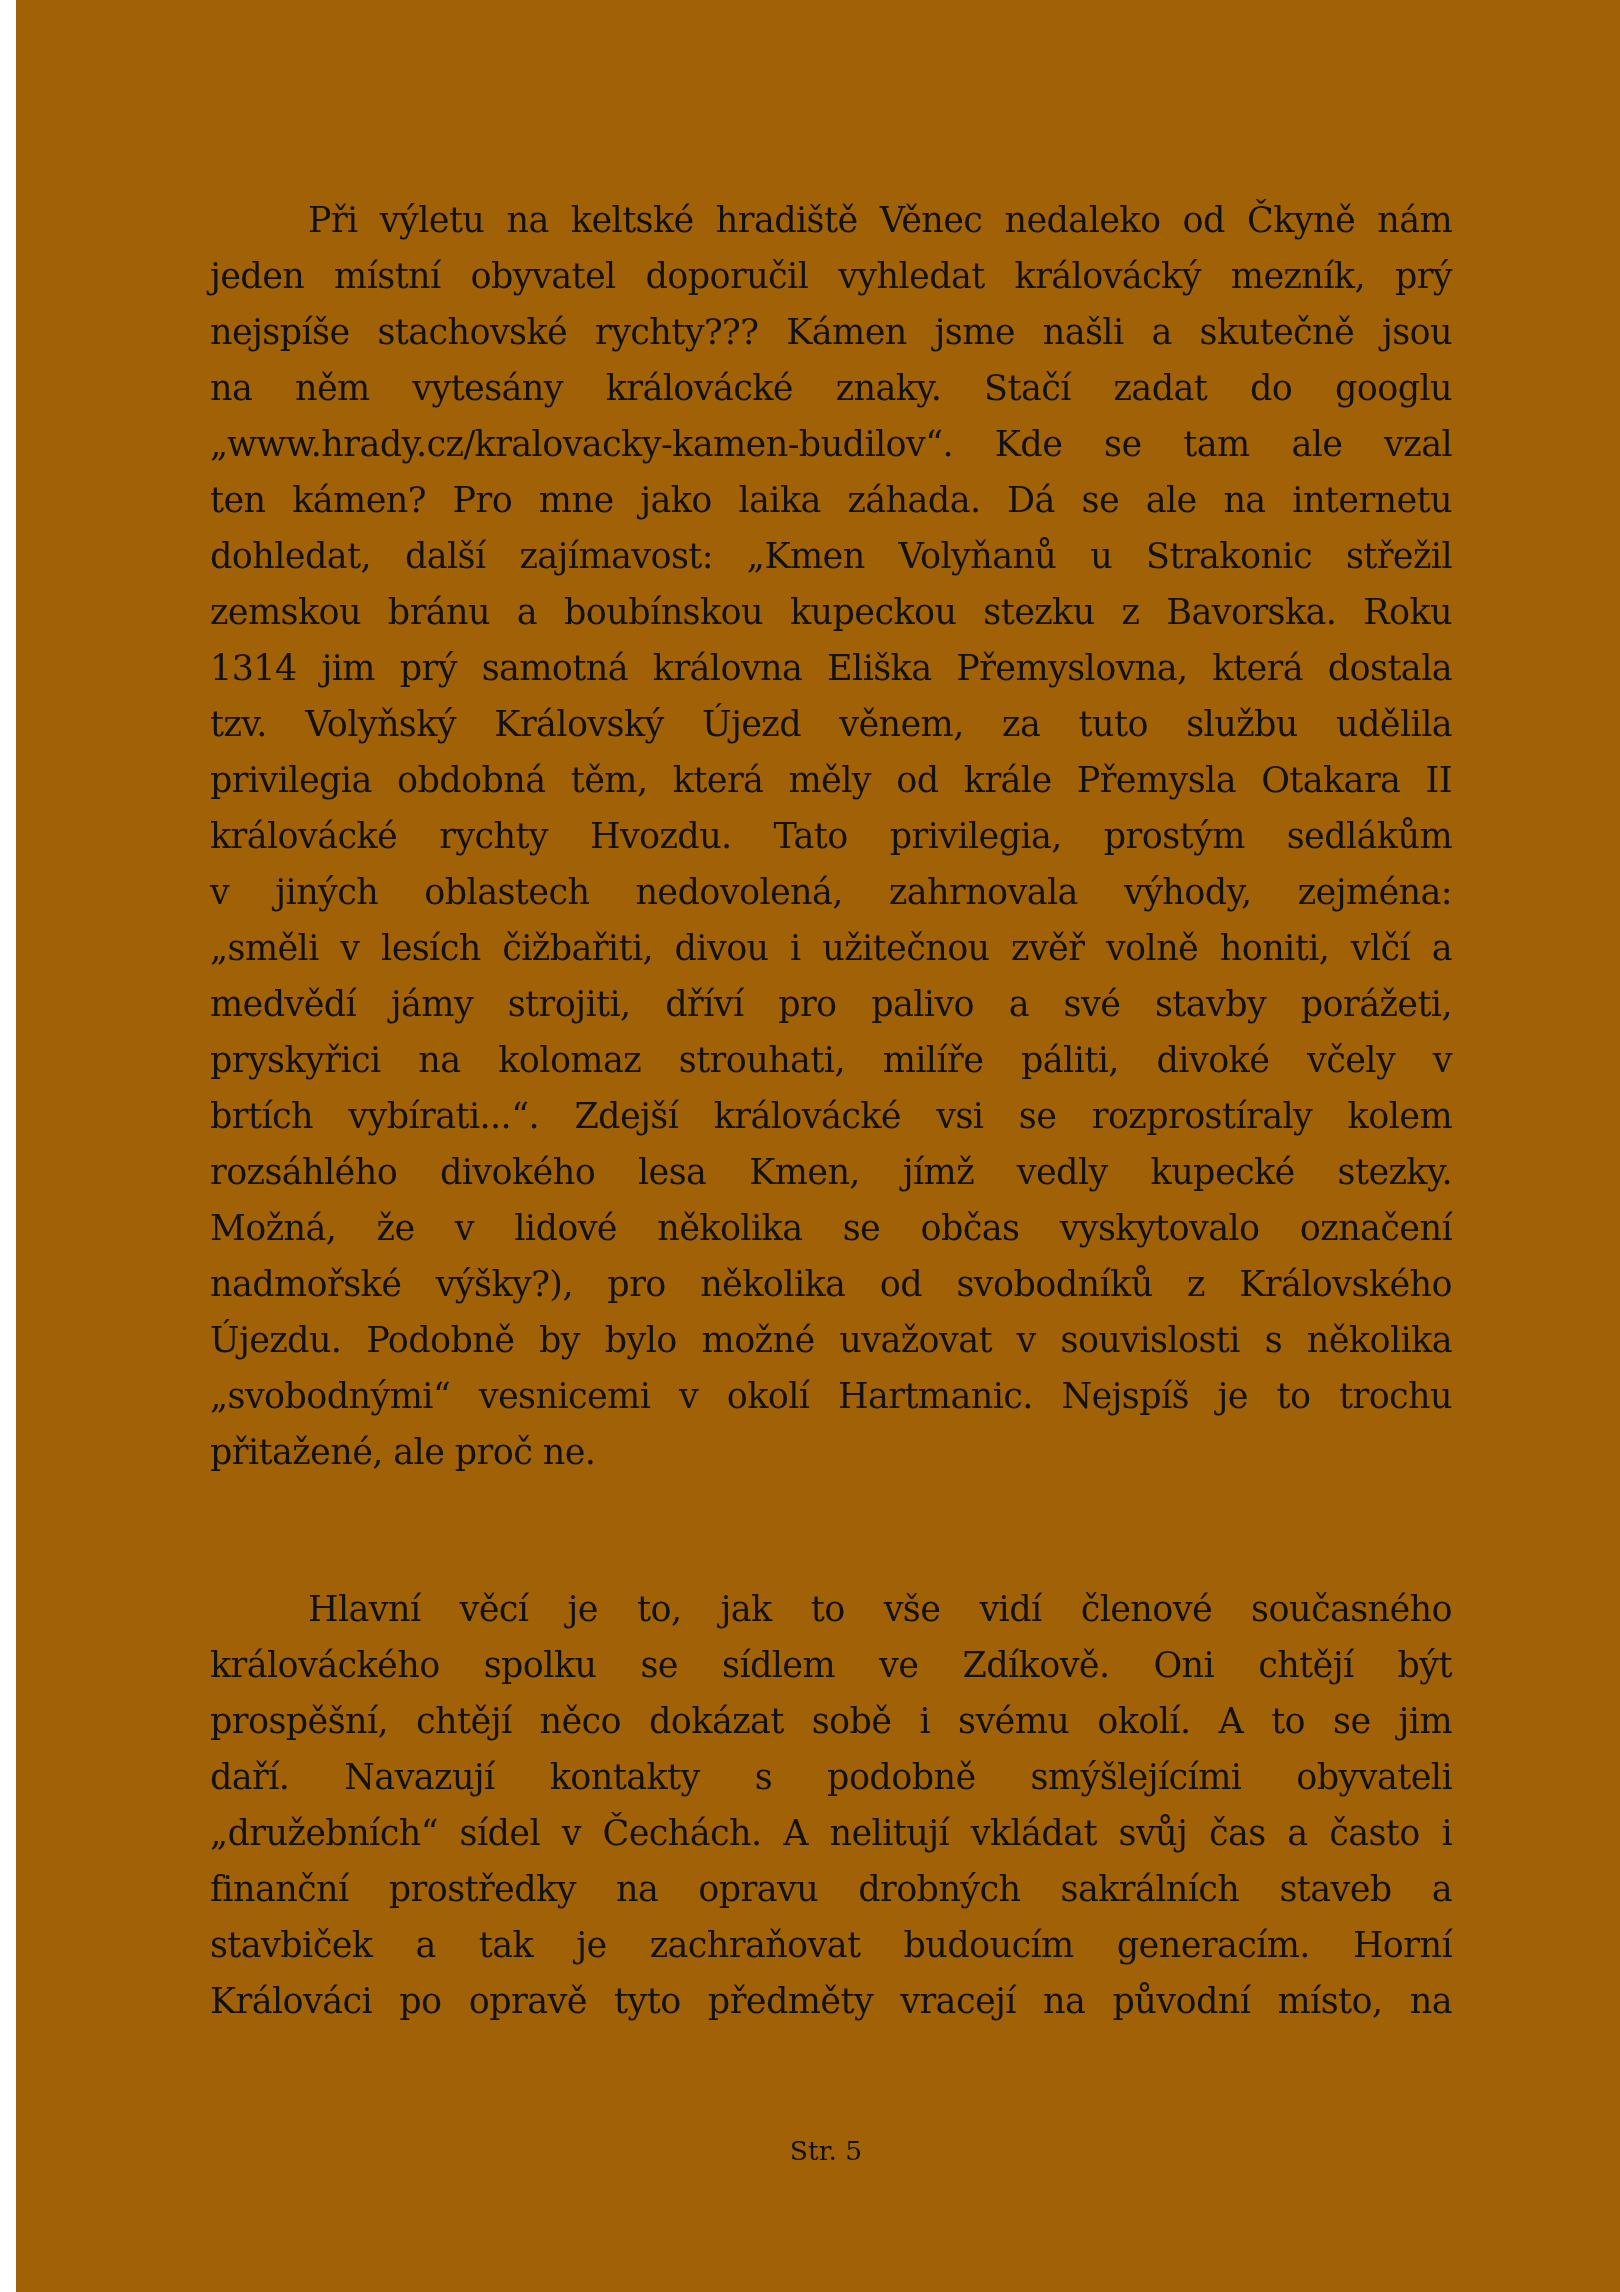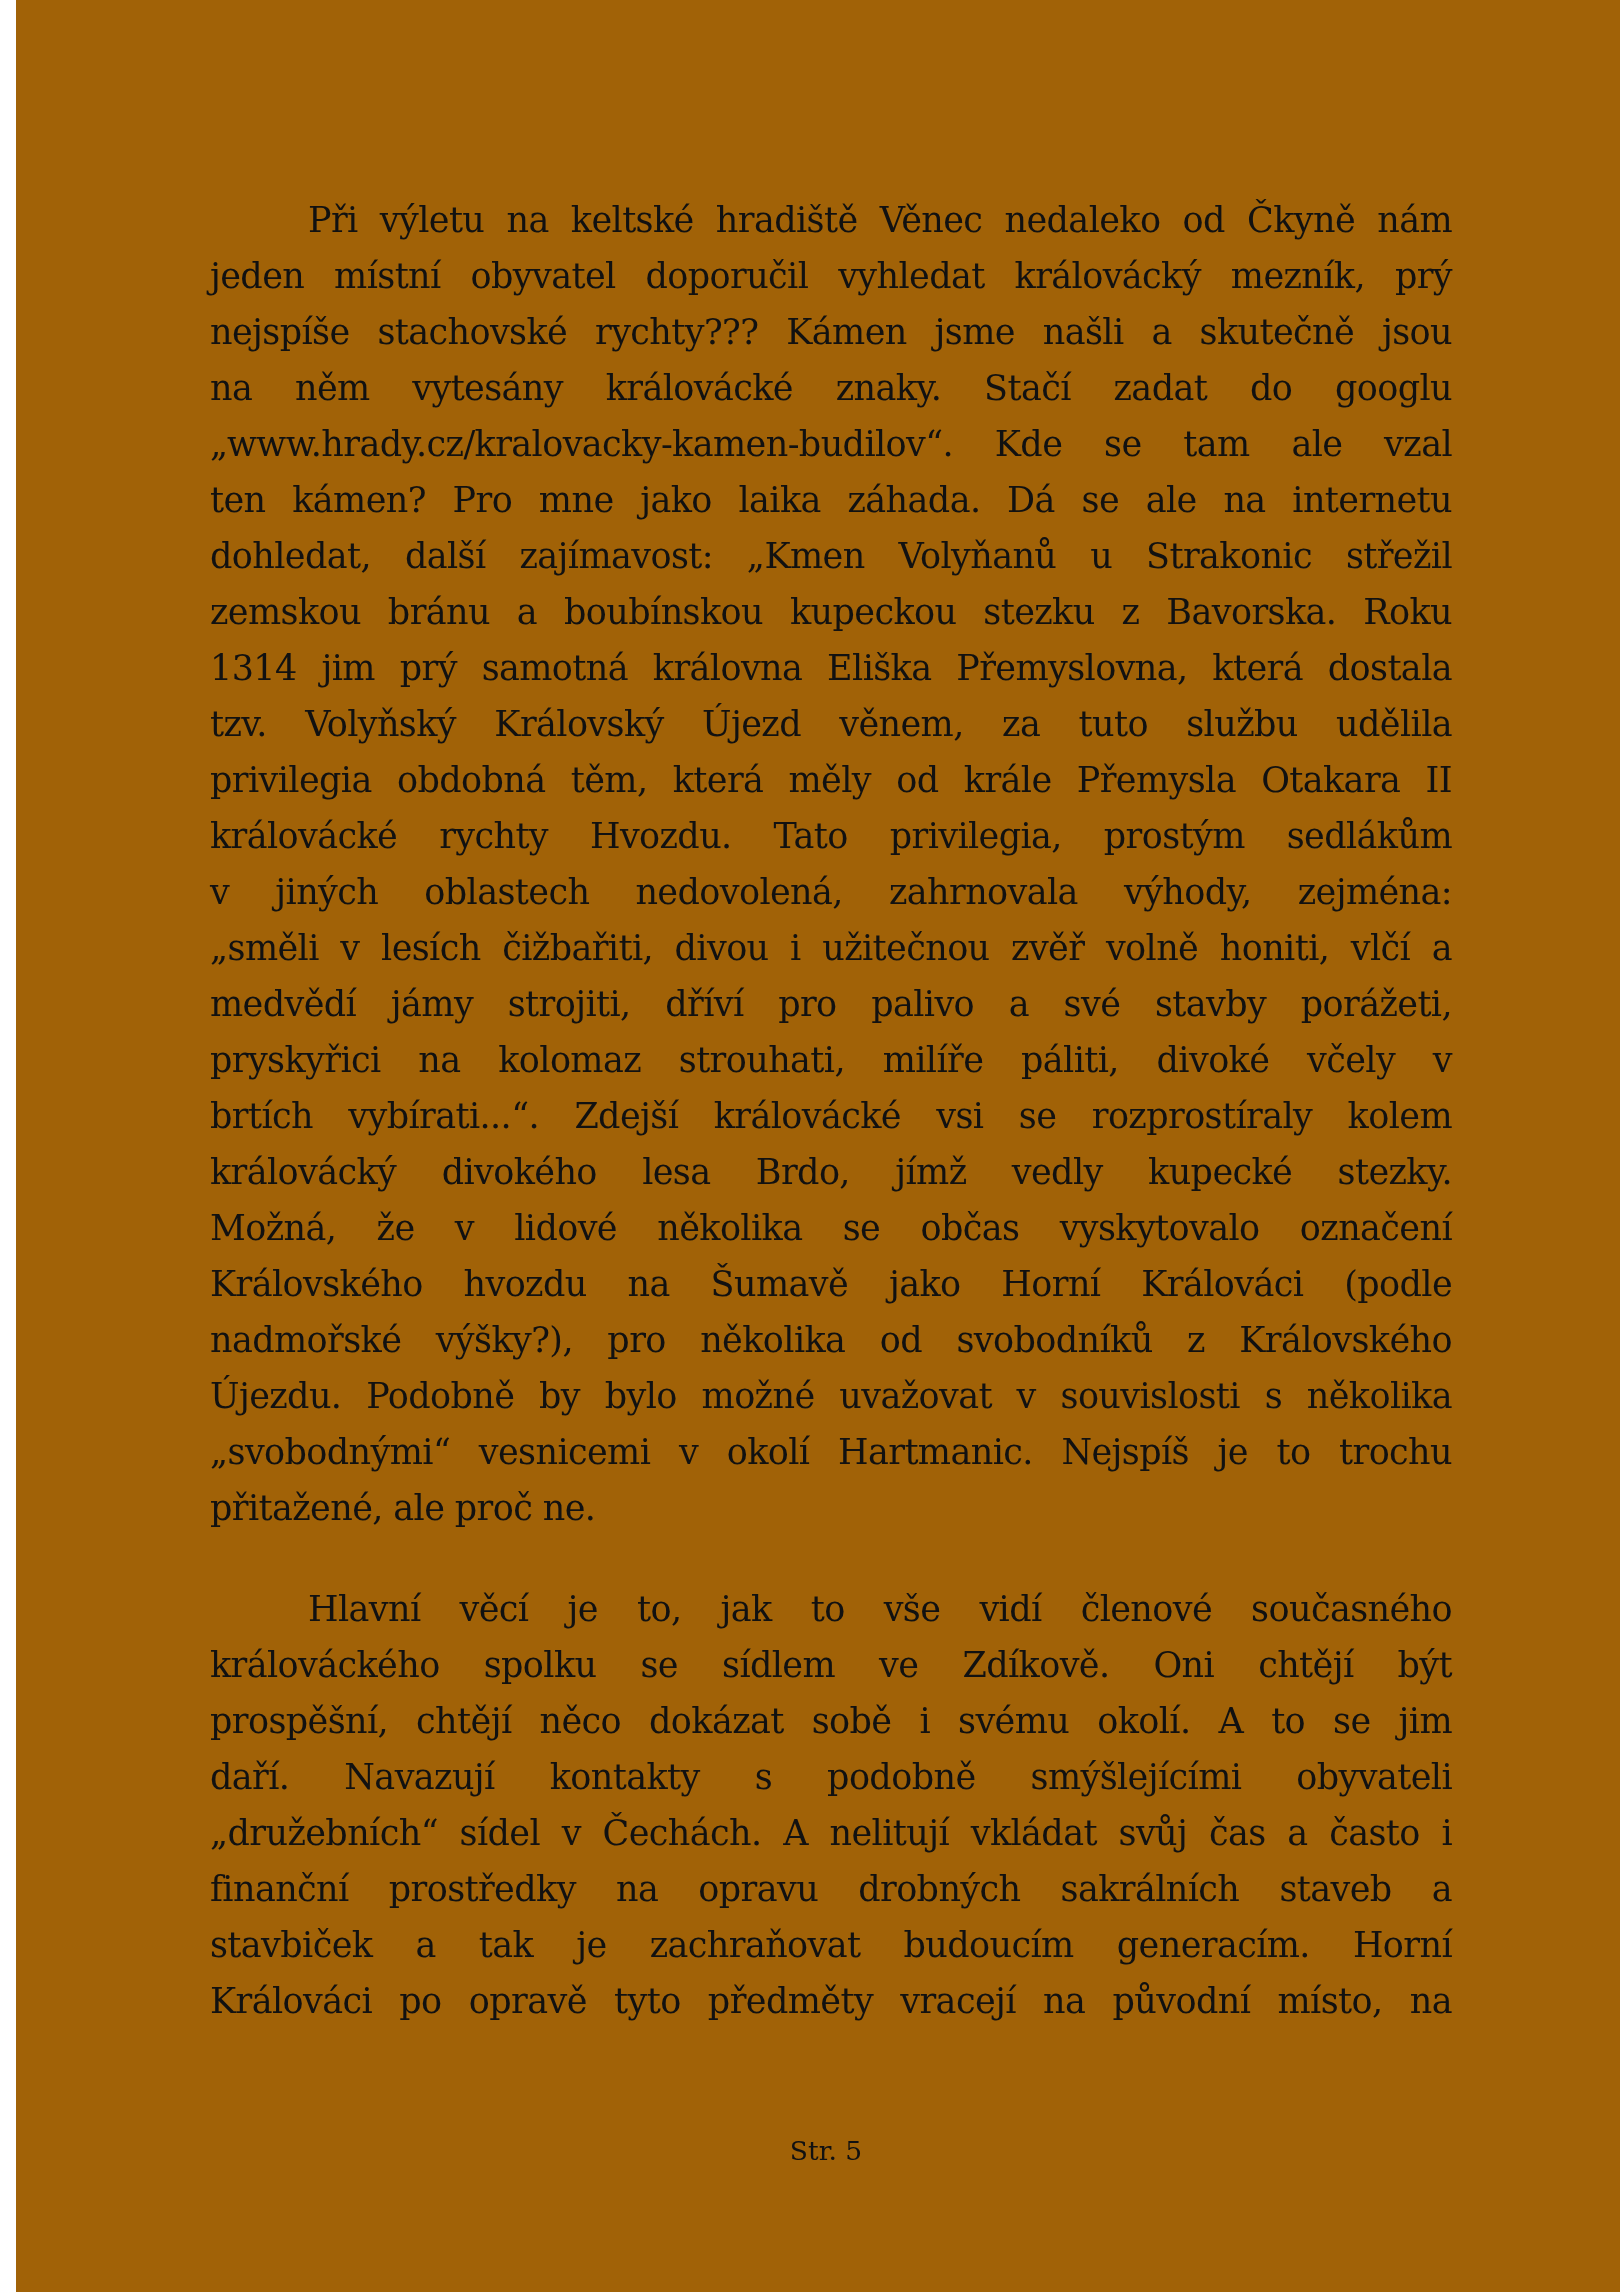--- a/index.html
+++ b/index.html
@@ -42,23 +42,22 @@
       <span class="line">zemskou bránu a boubínskou kupeckou stezku z Bavorska. Roku</span>
       <span class="line">1314 jim prý samotná královna Eliška Přemyslovna, která dostala</span>
       <span class="line">tzv. Volyňský Královský Újezd věnem, za tuto službu udělila</span>
       <span class="line">privilegia obdobná těm, která měly od krále Přemysla Otakara II</span>
       <span class="line">královácké rychty Hvozdu. Tato privilegia, prostým sedlákům</span>
       <span class="line">v jiných oblastech nedovolená, zahrnovala výhody, zejména:</span>
       <span class="line">„směli v lesích čižbařiti, divou i užitečnou zvěř volně honiti, vlčí a</span>
       <span class="line">medvědí jámy strojiti, dříví pro palivo a své stavby porážeti,</span>
       <span class="line">pryskyřici na kolomaz strouhati, milíře páliti, divoké včely v</span>
       <span class="line">brtích vybírati...“. Zdejší královácké vsi se rozprostíraly kolem</span>
-      <span class="line">královácký divokého lesa Brdo, jímž vedly kupecké stezky.</span>
+      <span class="line">rozsáhlého divokého lesa Kmen, jímž vedly kupecké stezky.</span>
       <span class="line">Možná, že v lidové několika se občas vyskytovalo označení</span>
-      <span class="line">Královského hvozdu na Šumavě jako Horní Králováci (podle</span>
       <span class="line">nadmořské výšky?), pro několika od svobodníků z Královského</span>
       <span class="line">Újezdu. Podobně by bylo možné uvažovat v souvislosti s několika</span>
       <span class="line">„svobodnými“ vesnicemi v okolí Hartmanic.  Nejspíš je to trochu</span>
       <span class="line last">přitažené, ale proč ne.</span>
     </div>
   <div class="text-block" id="p2">
       <span class="line indent">Hlavní věcí je to, jak to vše vidí členové současného</span>
       <span class="line">králováckého spolku se sídlem ve Zdíkově.  Oni chtějí být</span>
       <span class="line">prospěšní, chtějí něco dokázat sobě i svému okolí. A to se jim</span>
       <span class="line">daří. Navazují kontakty s podobně smýšlejícími obyvateli</span>

